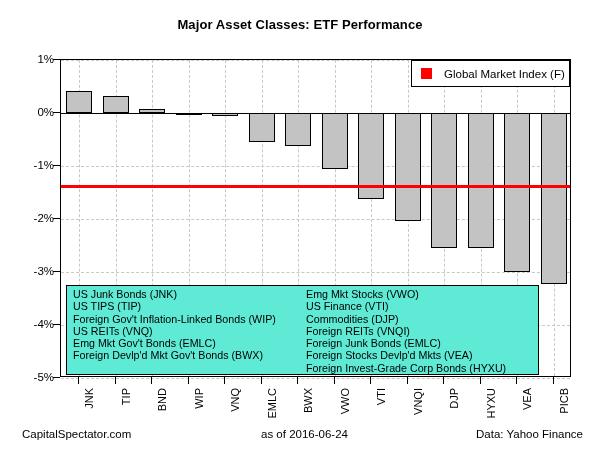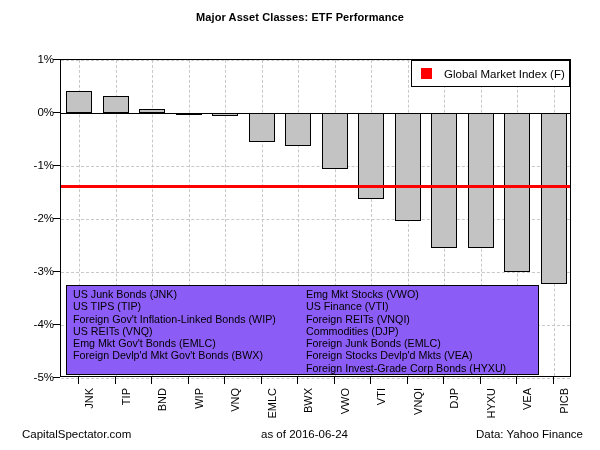--- a/index.html
+++ b/index.html
@@ -19,24 +19,24 @@
   #chart-root {
     position: absolute;
     left: 0; top: 0;
     width: 600px;
     height: 450px;
   }
 
   
   .chart-title {
     position: absolute;
-    left: 0; top: 11px;
+    left: 0; top: 17px;
     width: 600px;
     text-align: center;
-    font-size: 11px;
+    font-size: 13px;
     font-weight: bold;
     letter-spacing: 0.1px;
   }
   .chart-subtitle {
     position: absolute;
     left: 0; top: 34px;
     width: 600px;
     text-align: center;
     font-size: 11.5px;
     font-weight: normal;
@@ -173,21 +173,21 @@
   }
 
   
   #series-key {
     position: absolute;
     left: 66px;
     top: 285px;
     width: 473px;
     height: 90px;
     border: 1.4px solid #000;
-    background: #8b5cf6;
+    background: #5eead4;
     box-sizing: border-box;
     display: flex;
     padding: 2px 0 0 6px;
   }
   .key-col {
     display: flex;
     flex-direction: column;
     justify-content: flex-start;
   }
   .key-col.left { width: 233px; }
@@ -329,22 +329,22 @@
         <div class="key-item">US Junk Bonds (JNK)</div>
         <div class="key-item">US TIPS (TIP)</div>
         <div class="key-item">Foreign Gov't Inflation-Linked Bonds (WIP)</div>
         <div class="key-item">US REITs (VNQ)</div>
         <div class="key-item">Emg Mkt Gov't Bonds (EMLC)</div>
         <div class="key-item">Foreign Devlp'd Mkt Gov't Bonds (BWX)</div>
       </div>
     <div class="key-col right" id="key-col-right">
         <div class="key-item">Emg Mkt Stocks (VWO)</div>
         <div class="key-item">US Finance (VTI)</div>
+        <div class="key-item">Commodities (DJP)</div>
         <div class="key-item">Foreign REITs (VNQI)</div>
-        <div class="key-item">Commodities (DJP)</div>
         <div class="key-item">Foreign Junk Bonds (EMLC)</div>
         <div class="key-item">Foreign Stocks Devlp'd Mkts (VEA)</div>
         <div class="key-item">Foreign Invest-Grade Corp Bonds (HYXU)</div>
       </div>
   </div>
 
   <div id="footer">
     <span id="footer-source">CapitalSpectator.com</span>
     <span id="footer-asof">as of  2016-06-24</span>
     <span id="footer-data">Data: Yahoo Finance</span>

